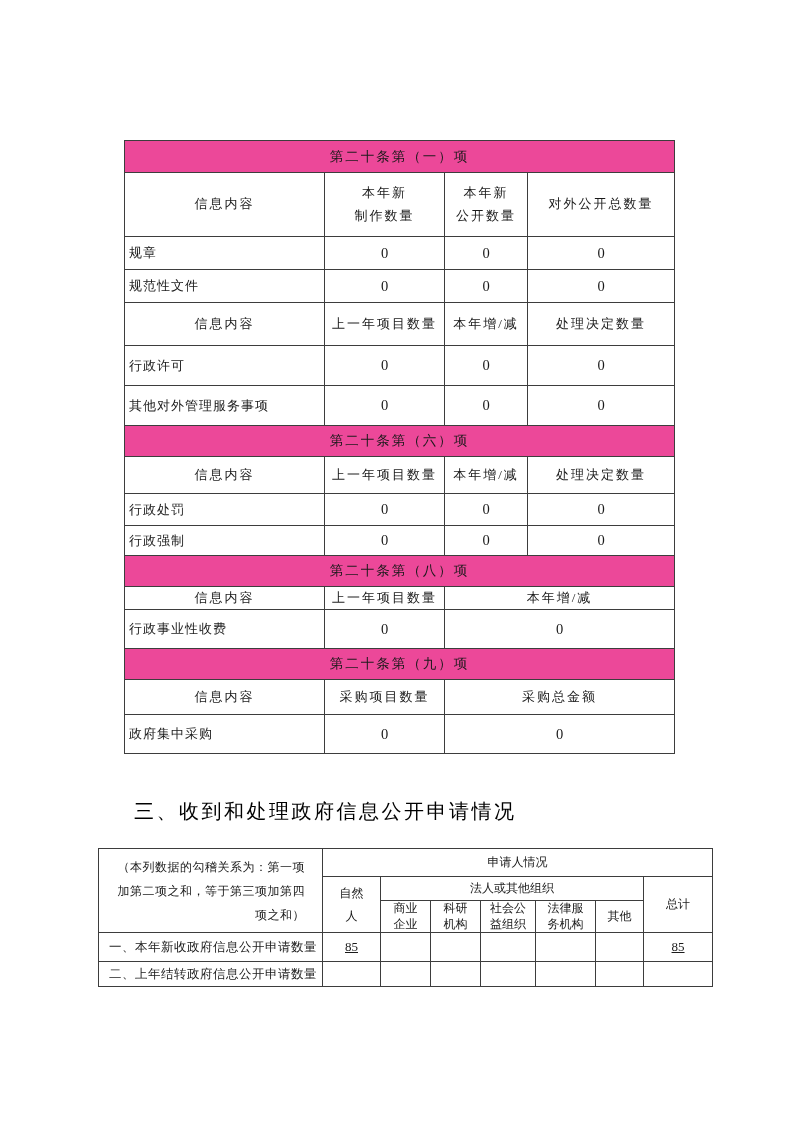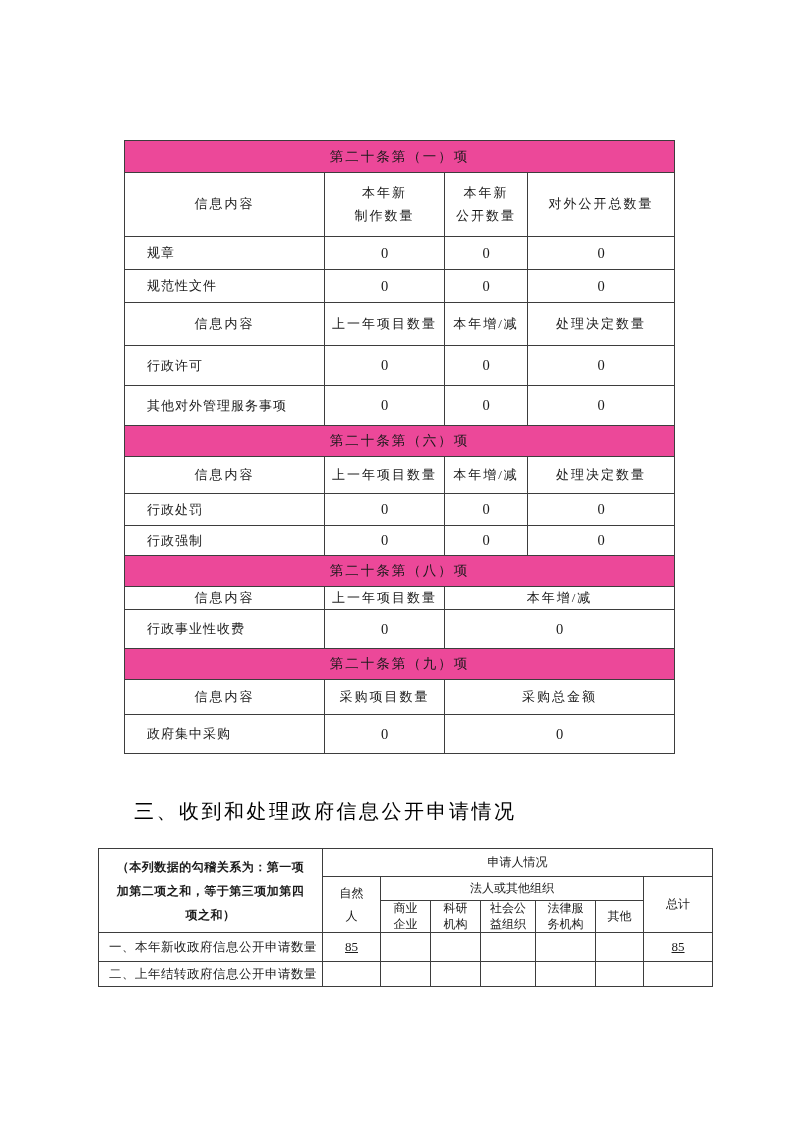--- a/index.html
+++ b/index.html
@@ -24,41 +24,40 @@
     overflow:hidden;
   }
   
   .tbl-a{position:absolute;left:124px;top:140px;width:550px;border:1.5px solid #3d3d3d;}
   .tbl-a .sec-title td{
     background:#ec4899;
     letter-spacing:2px;
     font-size:13.5px;
   }
   .tbl-a th{letter-spacing:2px;line-height:1.7;}
-  .tbl-a td.rowlabel{text-align:left;padding-left:22px;letter-spacing:1px;}
+  .tbl-a td.rowlabel{text-align:left;padding-left:4px;letter-spacing:1px;}
   .tbl-a td.val{font-size:14.5px;}
   
   .h3-heading{
     position:absolute;left:134px;top:798px;
     font-family:"Liberation Sans","DejaVu Sans",sans-serif;
     font-weight:400;
     font-size:20px;
     letter-spacing:2.5px;
     color:#000000;
     white-space:nowrap;
   }
   
   .tbl-b{position:absolute;left:98px;top:848px;width:614px;border:1.5px solid #3d3d3d;}
   .tbl-b td,.tbl-b th{font-size:12px;line-height:1.3;}
   .tbl-b td.note{
-    text-align:center;
+    text-align:right;
     padding:0 17px;
     line-height:2.0;
     letter-spacing:0.5px;
-    font-weight:bold;
   }
   .tbl-b th.lh-tall{line-height:1.85;}
   .tbl-b td.rowlabel{text-align:center;padding-left:5px;letter-spacing:0.5px;font-size:12.5px;}
   .tbl-b td.val{font-size:13px;text-decoration:underline;}
 </style>
 </head>
 <body>
 
 <div class="page">
 

